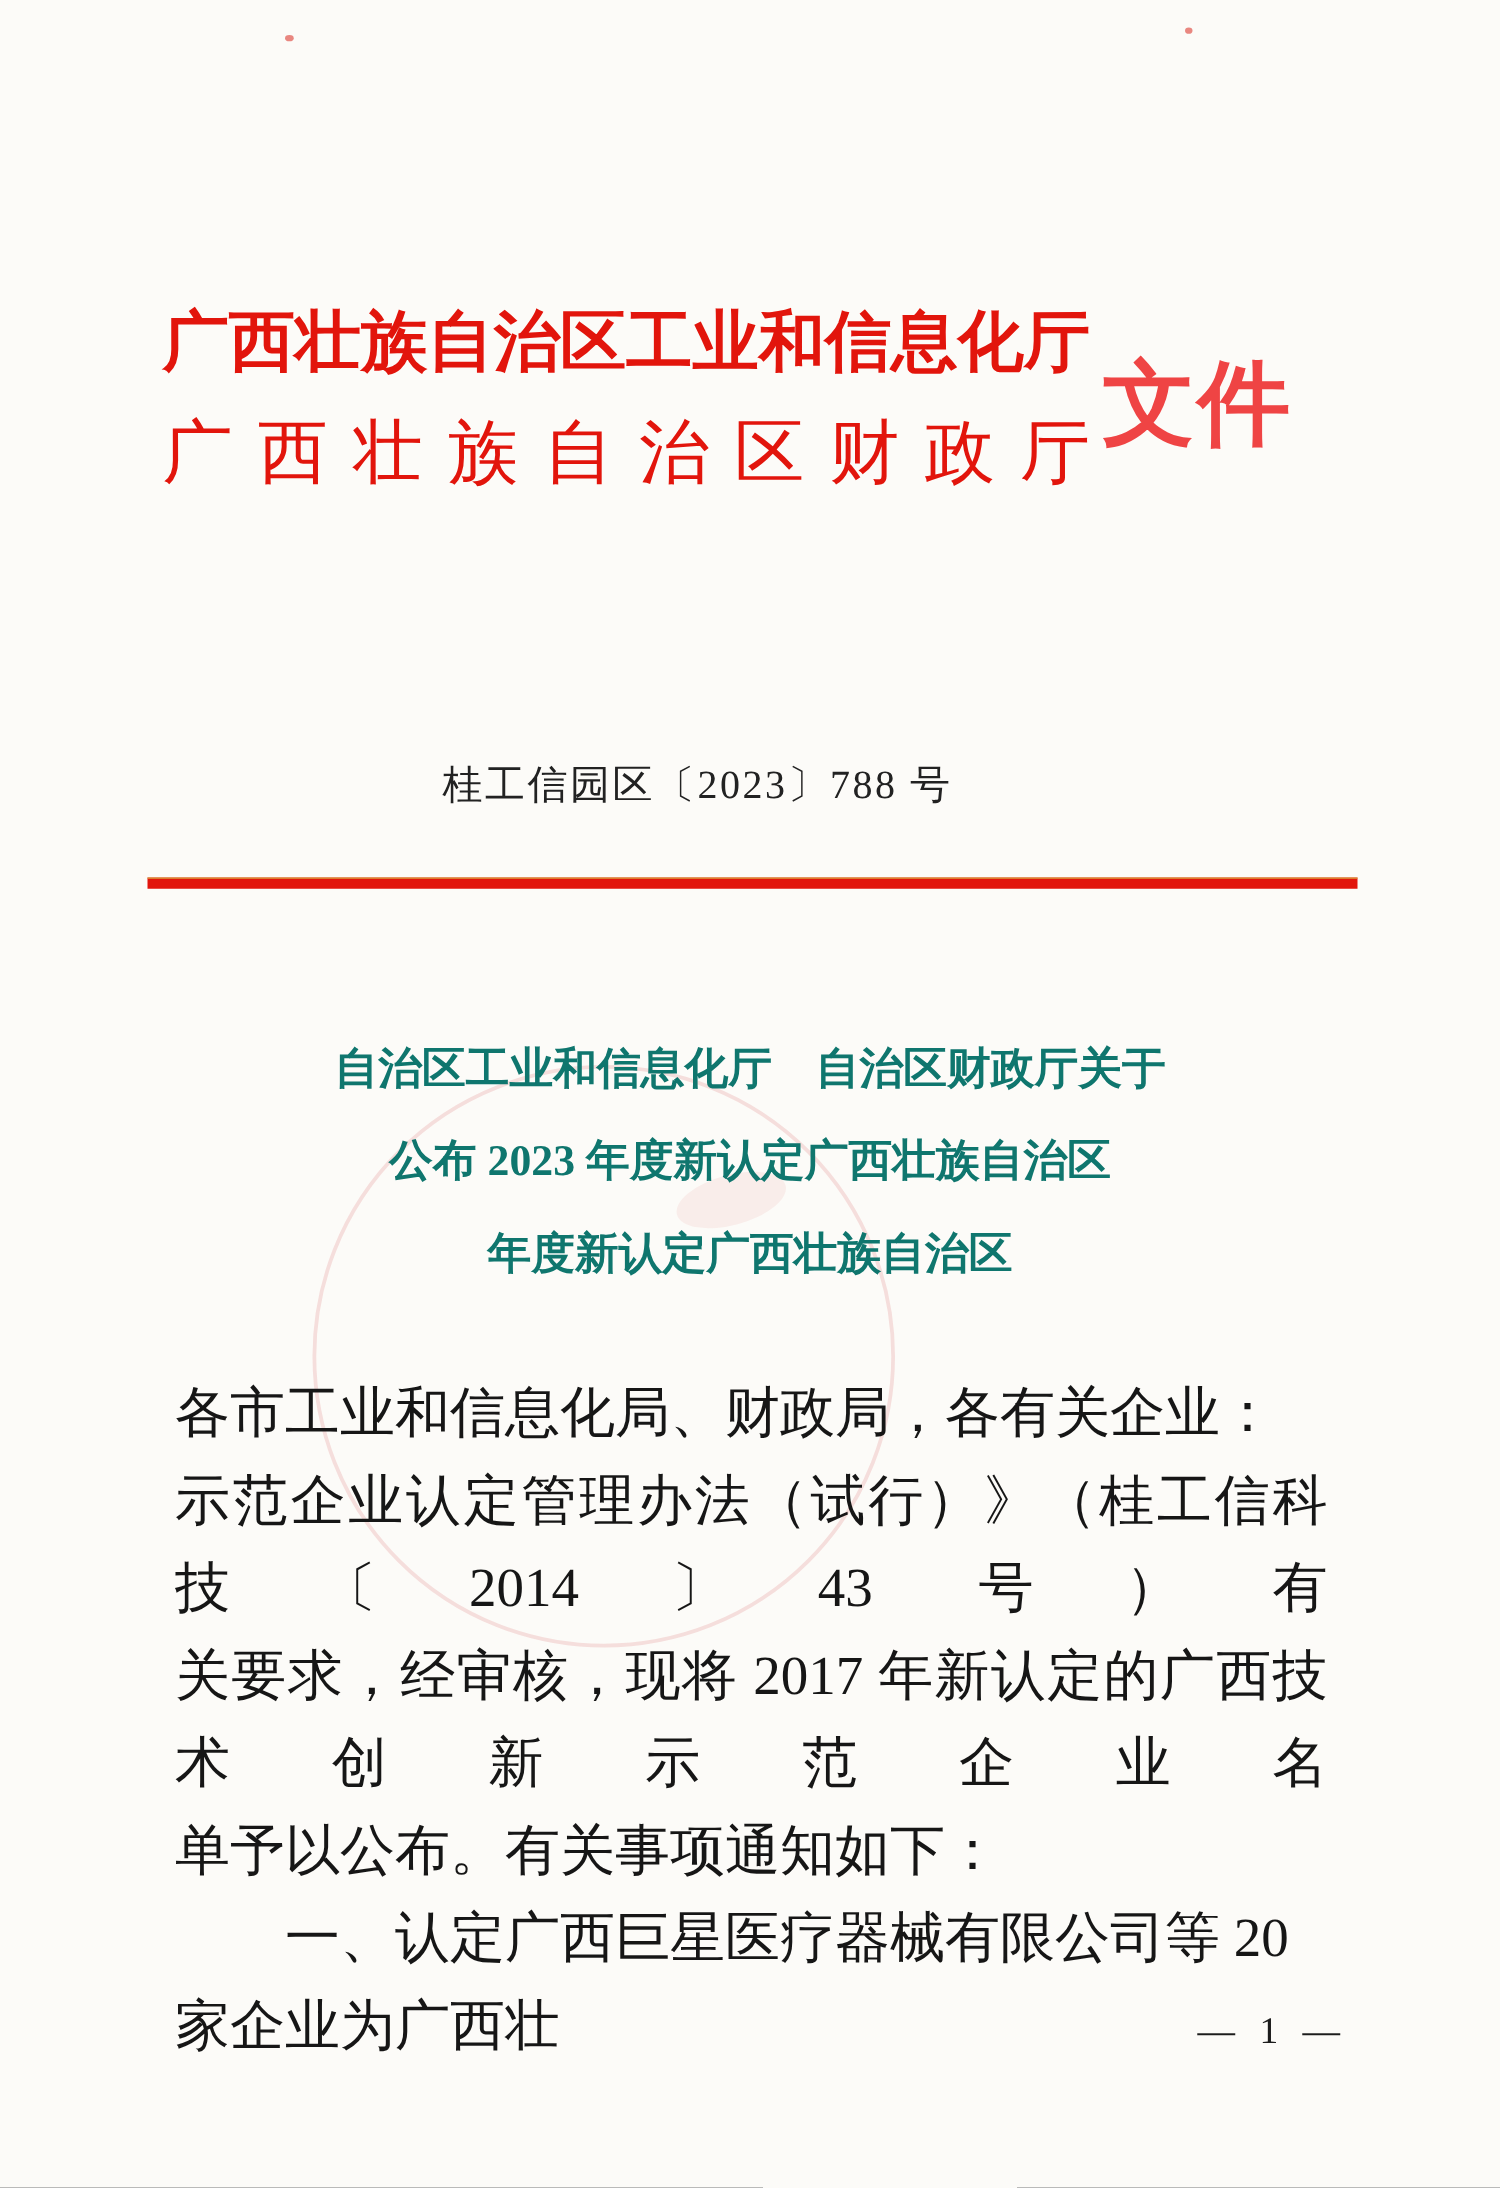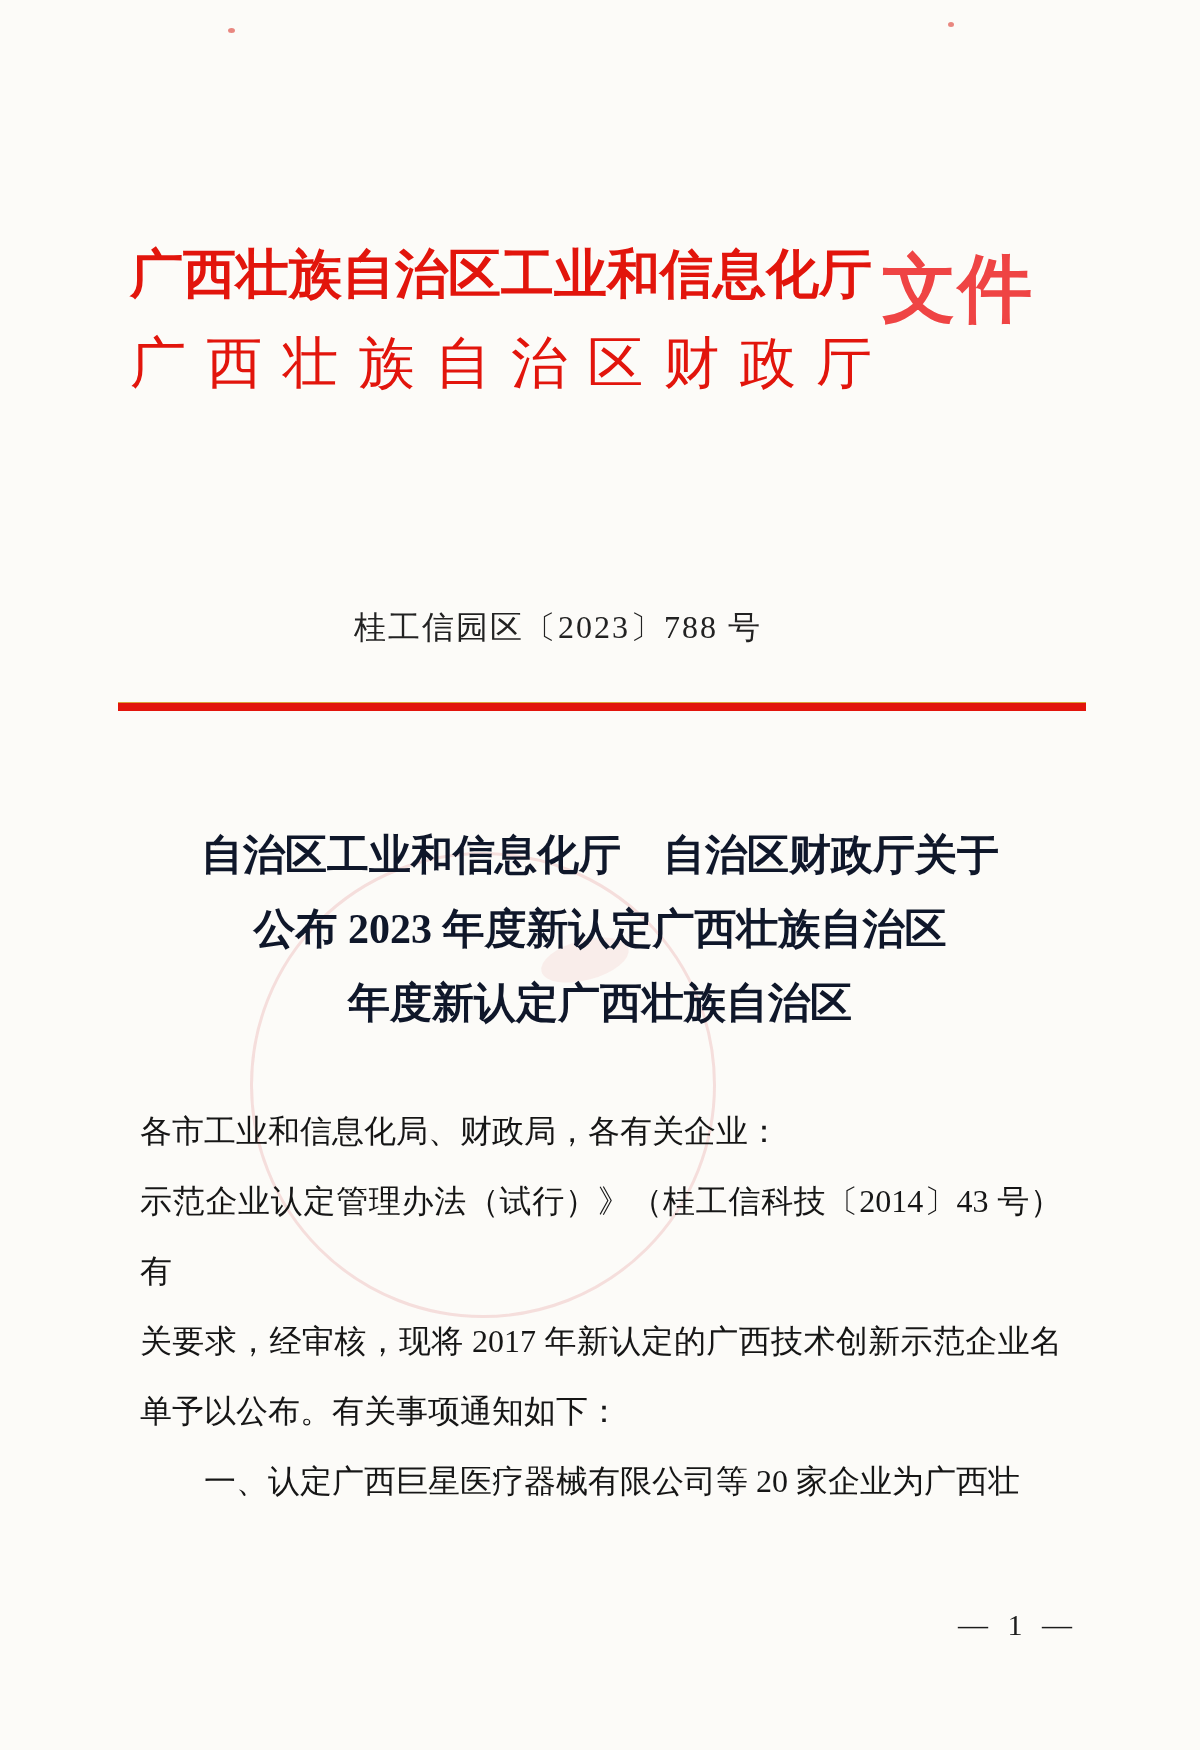--- a/index.html
+++ b/index.html
@@ -18,21 +18,21 @@
   .speck-a { left: 228px; top: 28px; width: 7px; height: 5px; }
   .speck-b { left: 948px; top: 22px; width: 6px; height: 5px; }
 
   
   .letterhead {
     position: absolute;
     left: 130px;
     top: 248px;
     width: 870px;
     display: flex;
-    align-items: flex-start;
+    align-items: center;
   }
   .agency-block { width: 742px; }
   .agency-line1 {
     font-size: 53px;
     font-weight: bold;
     color: #e2150c;
     line-height: 1.0;
     white-space: nowrap;
     text-align: justify;
     text-align-last: justify;
@@ -83,23 +83,23 @@
     border-top: 1px solid #d9a13a;
   }
 
   
   .doc-title {
     position: absolute;
     left: 100px;
     top: 818px;
     width: 1000px;
     text-align: center;
-    font-size: 42px;
+    font-size: 35px;
     font-weight: bold;
-    color: #0f172a;
+    color: #0f766e;
     line-height: 74px;
     margin: 0;
   }
 
   
   .stamp-ghost {
     position: absolute;
     left: 250px;
     top: 852px;
     width: 460px;
@@ -119,21 +119,21 @@
     transform: rotate(-15deg);
     pointer-events: none;
   }
 
   
   .body-text {
     position: absolute;
     left: 140px;
     top: 1096px;
     width: 922px;
-    font-size: 32px;
+    font-size: 44px;
     line-height: 70px;
     color: #161616;
   }
   .body-text p { margin: 0; }
   .indent { text-indent: 2em; }
   .justify { text-align: justify; text-align-last: justify; }
 
   
   .page-number {
     position: absolute;

